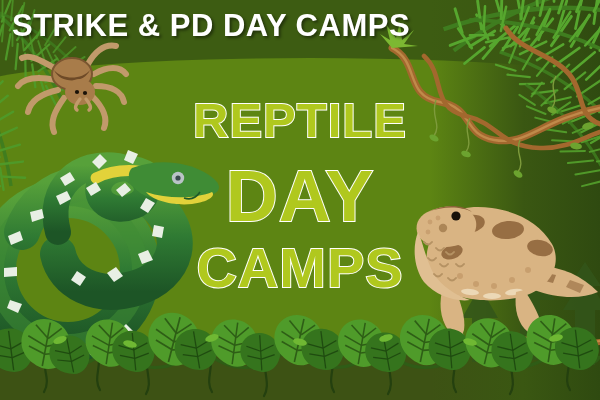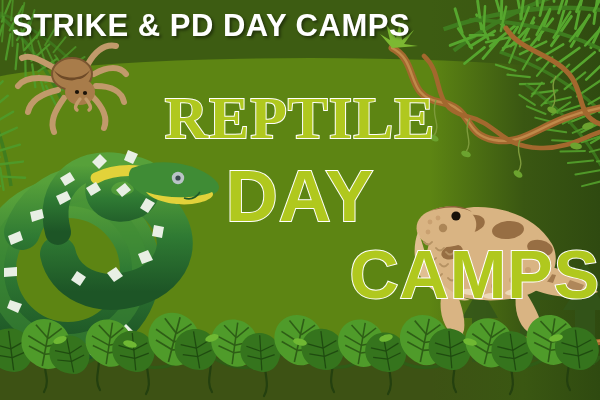--- a/index.html
+++ b/index.html
@@ -73,23 +73,23 @@
     width: 600px;
     text-align: center;
     font-weight: bold;
     color: #b0c81e;
     line-height: 1;
     letter-spacing: 1px;
     -webkit-text-stroke: 2px #ffffff;
     paint-order: stroke fill;
     white-space: nowrap;
   }
-  .h-1 { top: 88px;  font-size: 60px; font-family: Liberation Serif, serif; }
+  .h-1 { top: 96px;  font-size: 49px; }
   .h-2 { top: 160px; font-size: 72px; }
-  .h-3 { top: 240px; font-size: 68px; text-align: right; }
+  .h-3 { top: 240px; font-size: 56px; }
 </style>
 </head>
 <body>
 
 <div id="poster">
 
   <div class="sky"></div>
   <div class="ground"></div>
   <div class="hill"></div>
   <div class="bottomband"></div>

